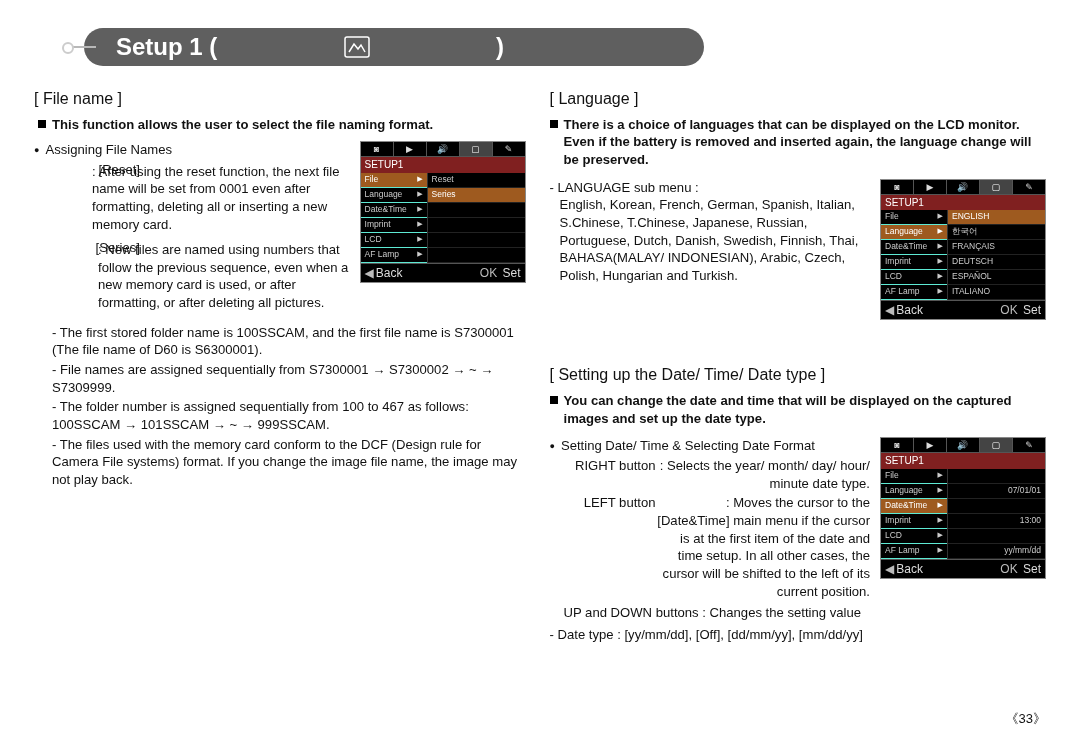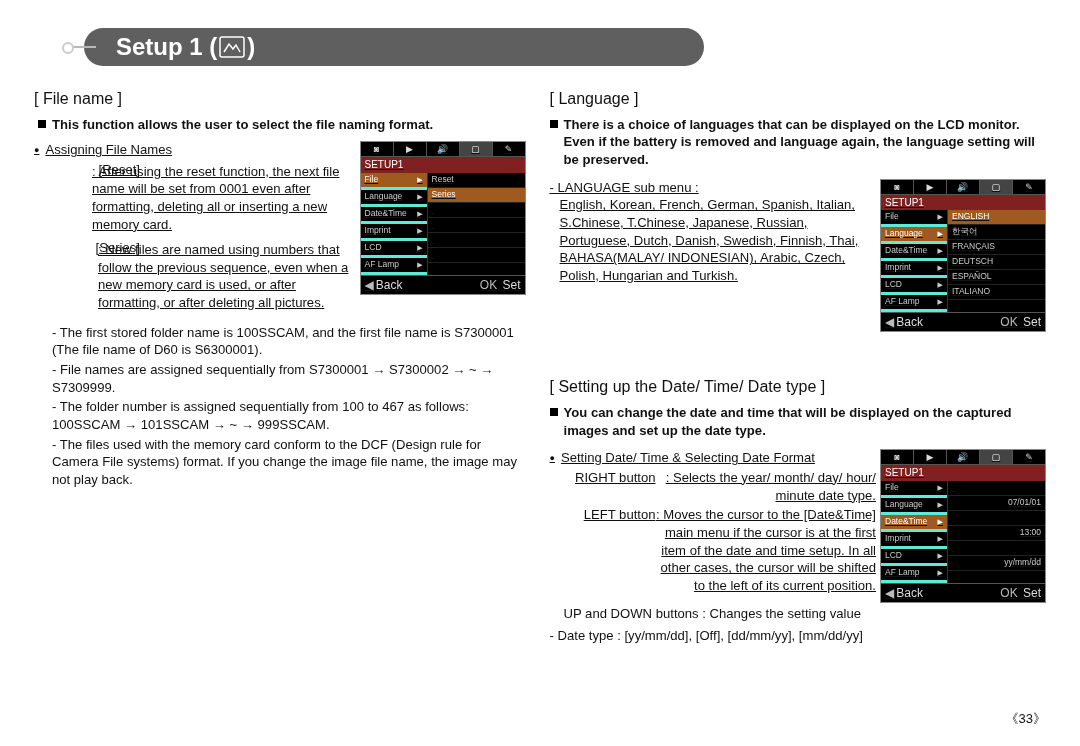--- a/index.html
+++ b/index.html
@@ -52,20 +52,21 @@
     background: #5f5f5f;
     color: #fff;
     border-radius: 19px;
     display: flex;
     align-items: center;
     padding: 0 200px 0 32px; 
     font-size: 24px;
     font-weight: bold;
     min-width: 620px;
     box-sizing: border-box;
+    justify-content: space-between;
   }
   .title-icon {
     display: inline-flex;
     align-items: center;
     justify-content: center;
     margin: 0 2px;
   }
   .title-icon svg { display: block; }
   .columns {
     display: flex;
@@ -77,22 +78,21 @@
     font-size: 13.1px;
     line-height: 1.35;
   }
   .col-right { width: 500px; }
   .section-heading {
     font-size: 16px;
     margin: 10px 0 6px 0;
   }
   .row-with-screen {
     display: flex;
-    gap: 4px;
-    text-decoration: underline;
+    gap: 10px;
   }
   .row-with-screen .txt { flex: 1 1 auto; }
   .row-with-screen .scr { flex: 0 0 auto; }
 
   
   .lcd {
     width: 164px;
     background: #000;
     color: #fff;
     font-size: 9px;
@@ -124,24 +124,23 @@
     padding: 1px 4px;
   }
   .lcd .body {
     display: flex;
   }
   .lcd .menu {
     width: 66px;
   }
   .lcd .menu-item {
     padding: 1px 4px;
-    border-bottom: 3px solid #5eead4;
+    border-bottom: 1px solid #5eead4;
     display: flex;
     justify-content: space-between;
-    align-items: center;
     color: #ccc;
     font-size: 8.5px;
     height: 12px;
   }
   .lcd .menu-item.active {
     background: #9e5a1f;
     color: #fff;
   }
   .lcd .menu-item .arrow { font-size: 7px; color: inherit; }
   .lcd .values {
@@ -306,21 +305,21 @@
         <div>- The folder number is assigned sequentially from 100 to 467 as follows: 100SSCAM → 101SSCAM → ~ → 999SSCAM.</div>
         <div>- The files used with the memory card conform to the DCF (Design rule for Camera File systems) format. If you change the image file name, the image may not play back.</div>
       </div>
     </div>
 
     <div class="col col-right">
 
       <div class="section-heading">[ Language ]</div>
       <div class="intro">
         <div class="sq2"></div>
-        <div>There is a choice of languages that can be displayed on the LCD monitor. Even if the battery is removed and language again, the language setting will be preserved.</div>
+        <div>There is a choice of languages that can be displayed on the LCD monitor. Even if the battery is removed and inserted again, the language change will be preserved.</div>
       </div>
 
       <div style="height:10px"></div>
 
       <div class="row-with-screen">
         <div class="txt">
           <div>- LANGUAGE sub menu :</div>
           <div style="padding-left:10px">English, Korean, French, German, Spanish, Italian, S.Chinese, T.Chinese, Japanese, Russian, Portuguese, Dutch, Danish, Swedish, Finnish, Thai, BAHASA(MALAY/ INDONESIAN), Arabic, Czech, Polish, Hungarian and Turkish.</div>
         </div>
         <div class="scr">

